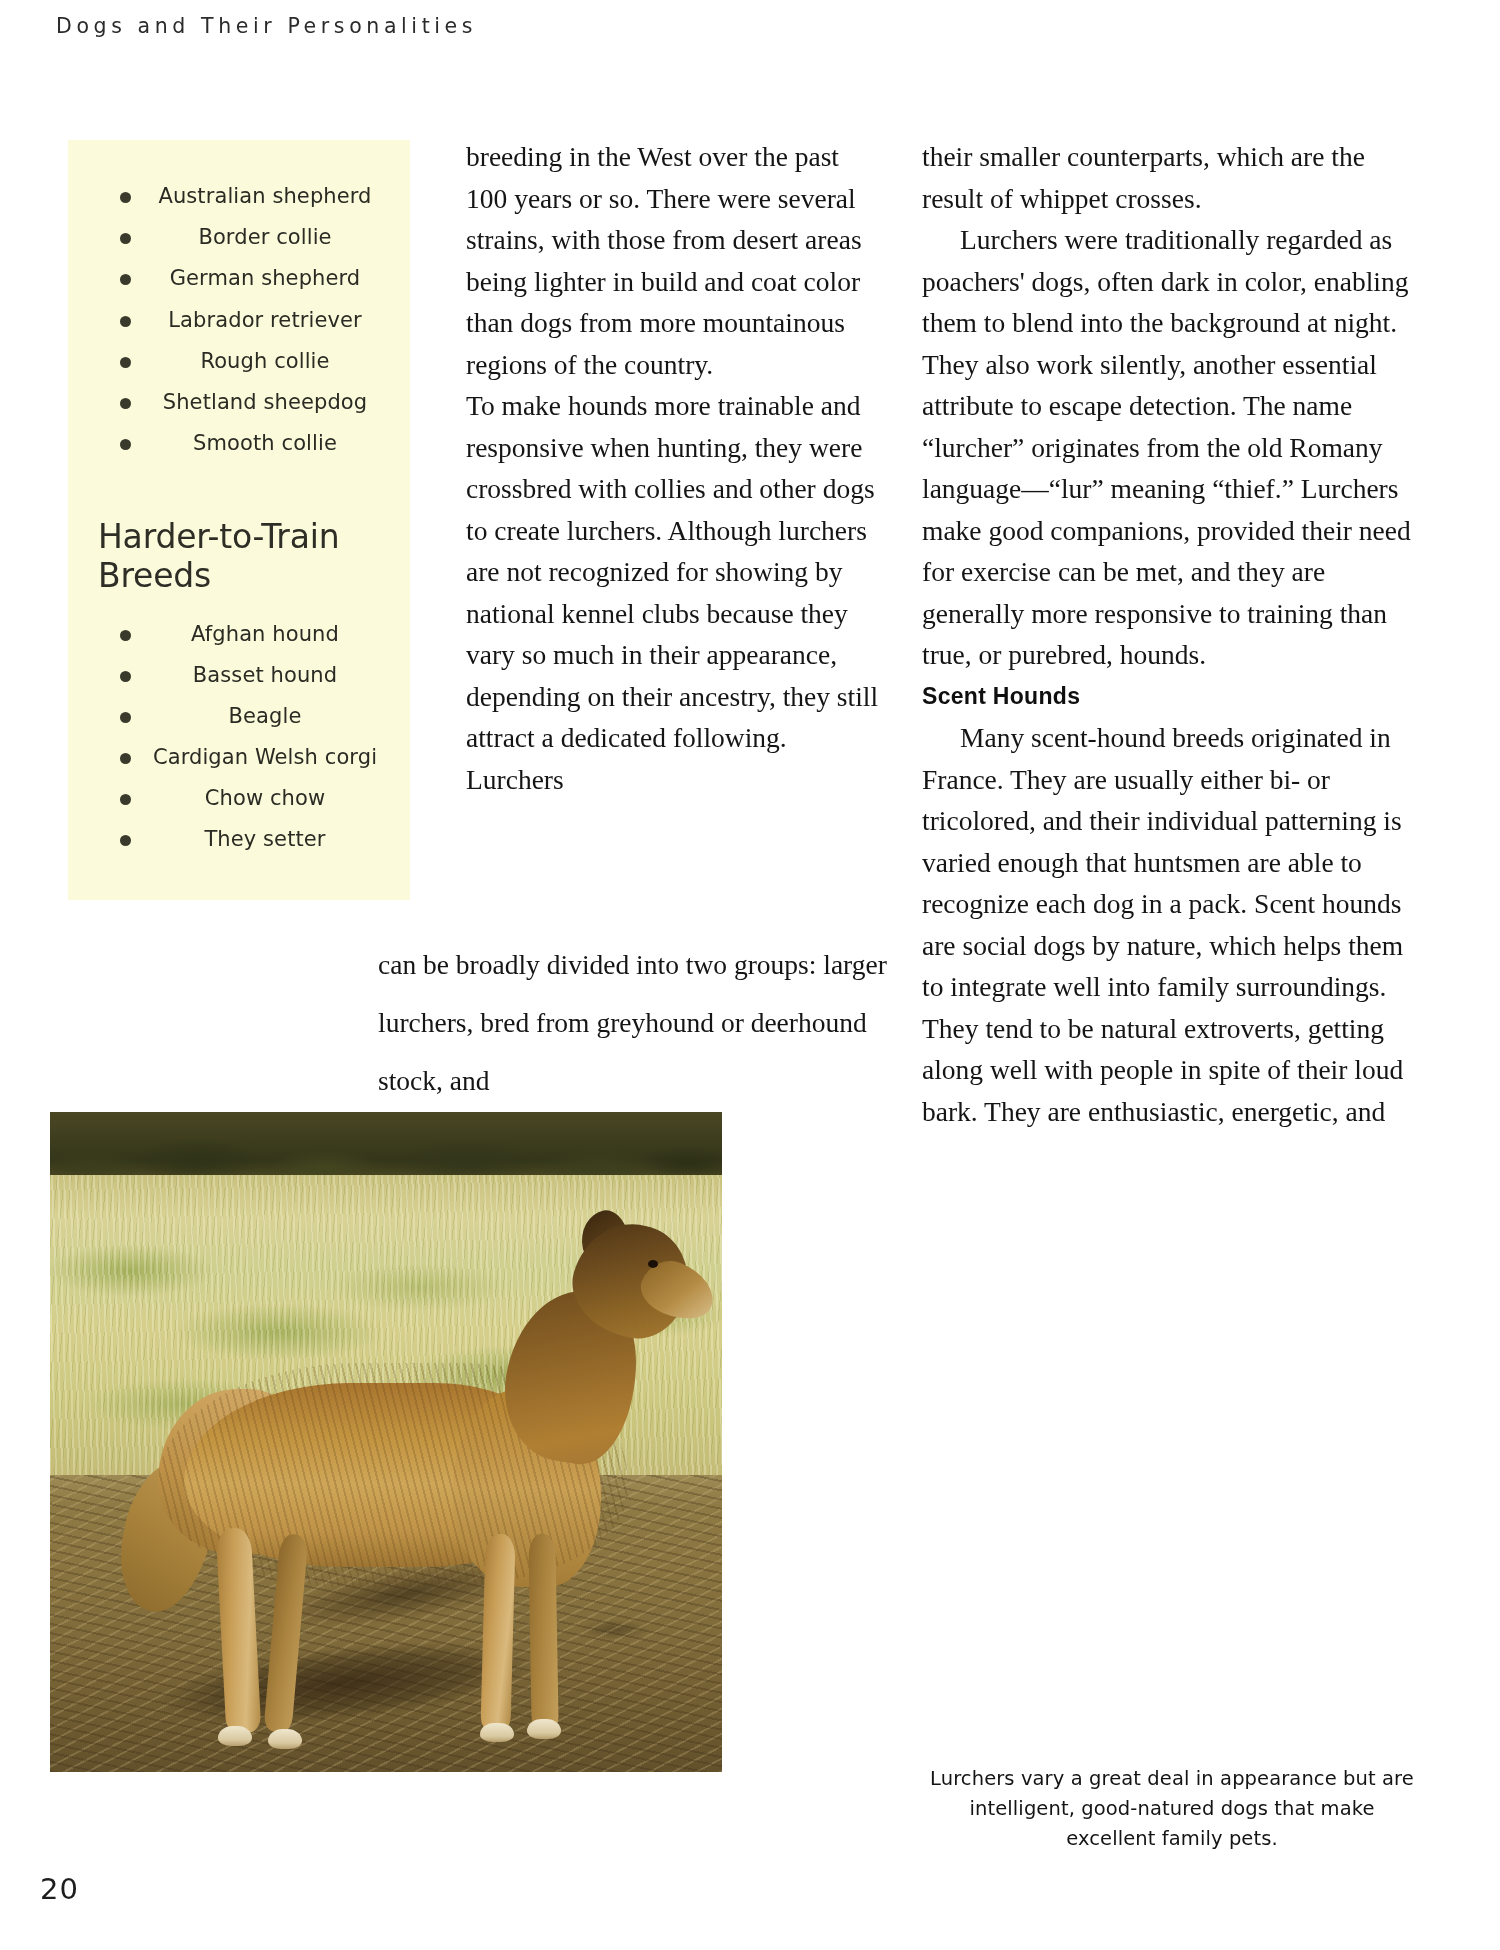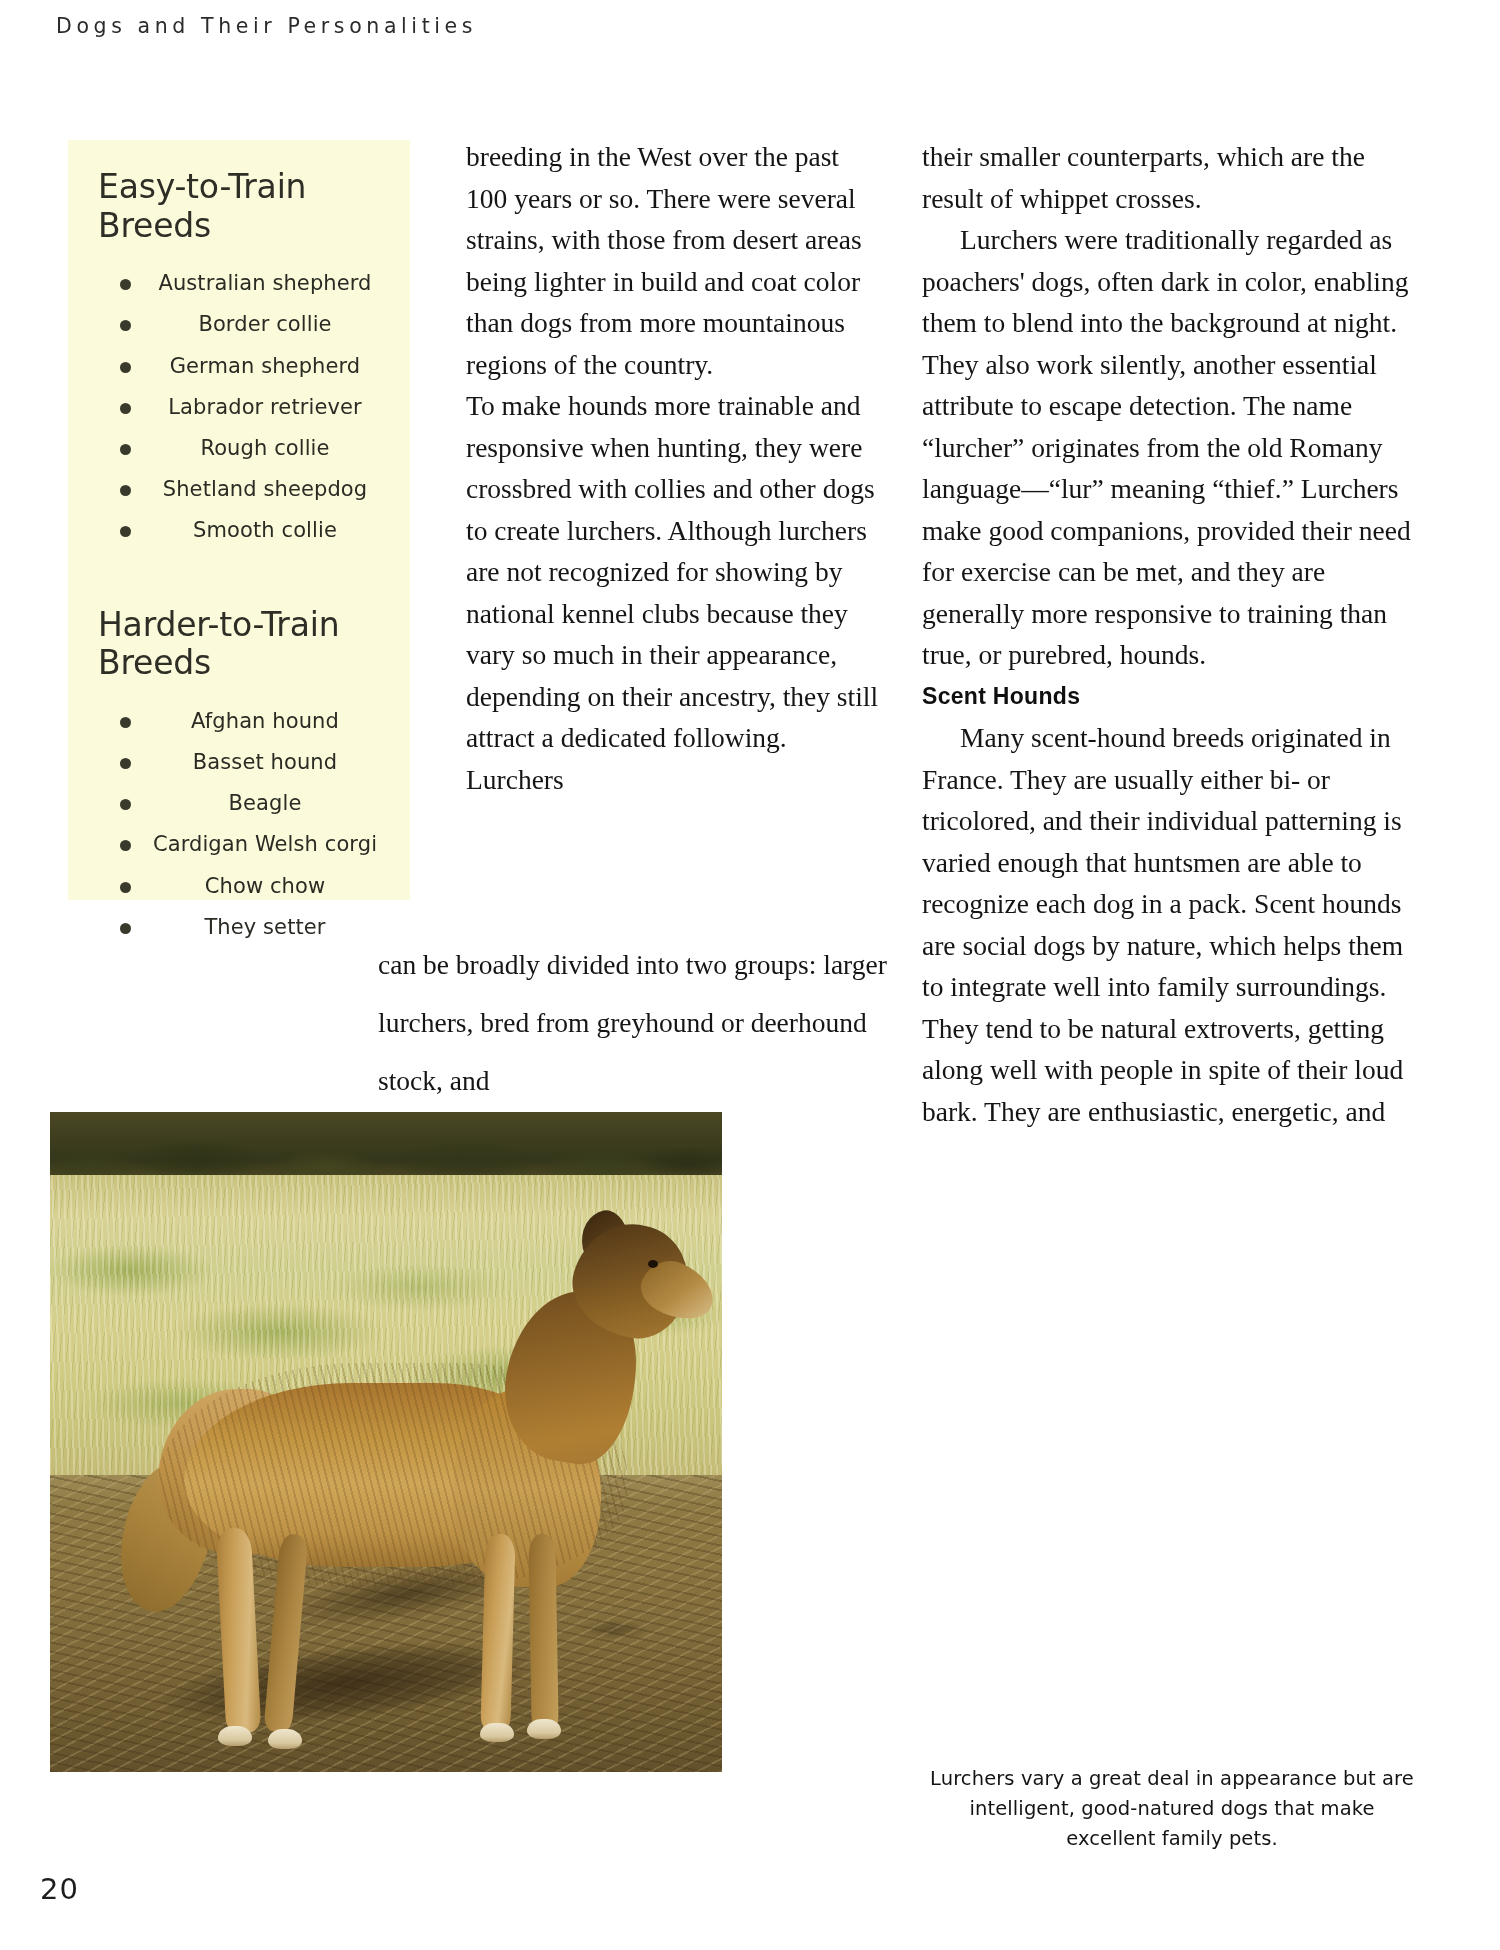--- a/index.html
+++ b/index.html
@@ -319,21 +319,20 @@
 </style>
 </head>
 <body>
 
 <div class="running-head">Dogs and Their Personalities</div>
 
 <div class="sidebar"></div>
 
 <div class="sidebar-inner">
 
-  <h2 class="sb-heading">Easy-to-Train Breeds</h2>
 
   <ul class="sb-list">
     <li>
       <span class="bullet"></span>
       <span>Australian shepherd</span>
     </li>
     <li>
       <span class="bullet"></span>
       <span>Border collie</span>
     </li>

